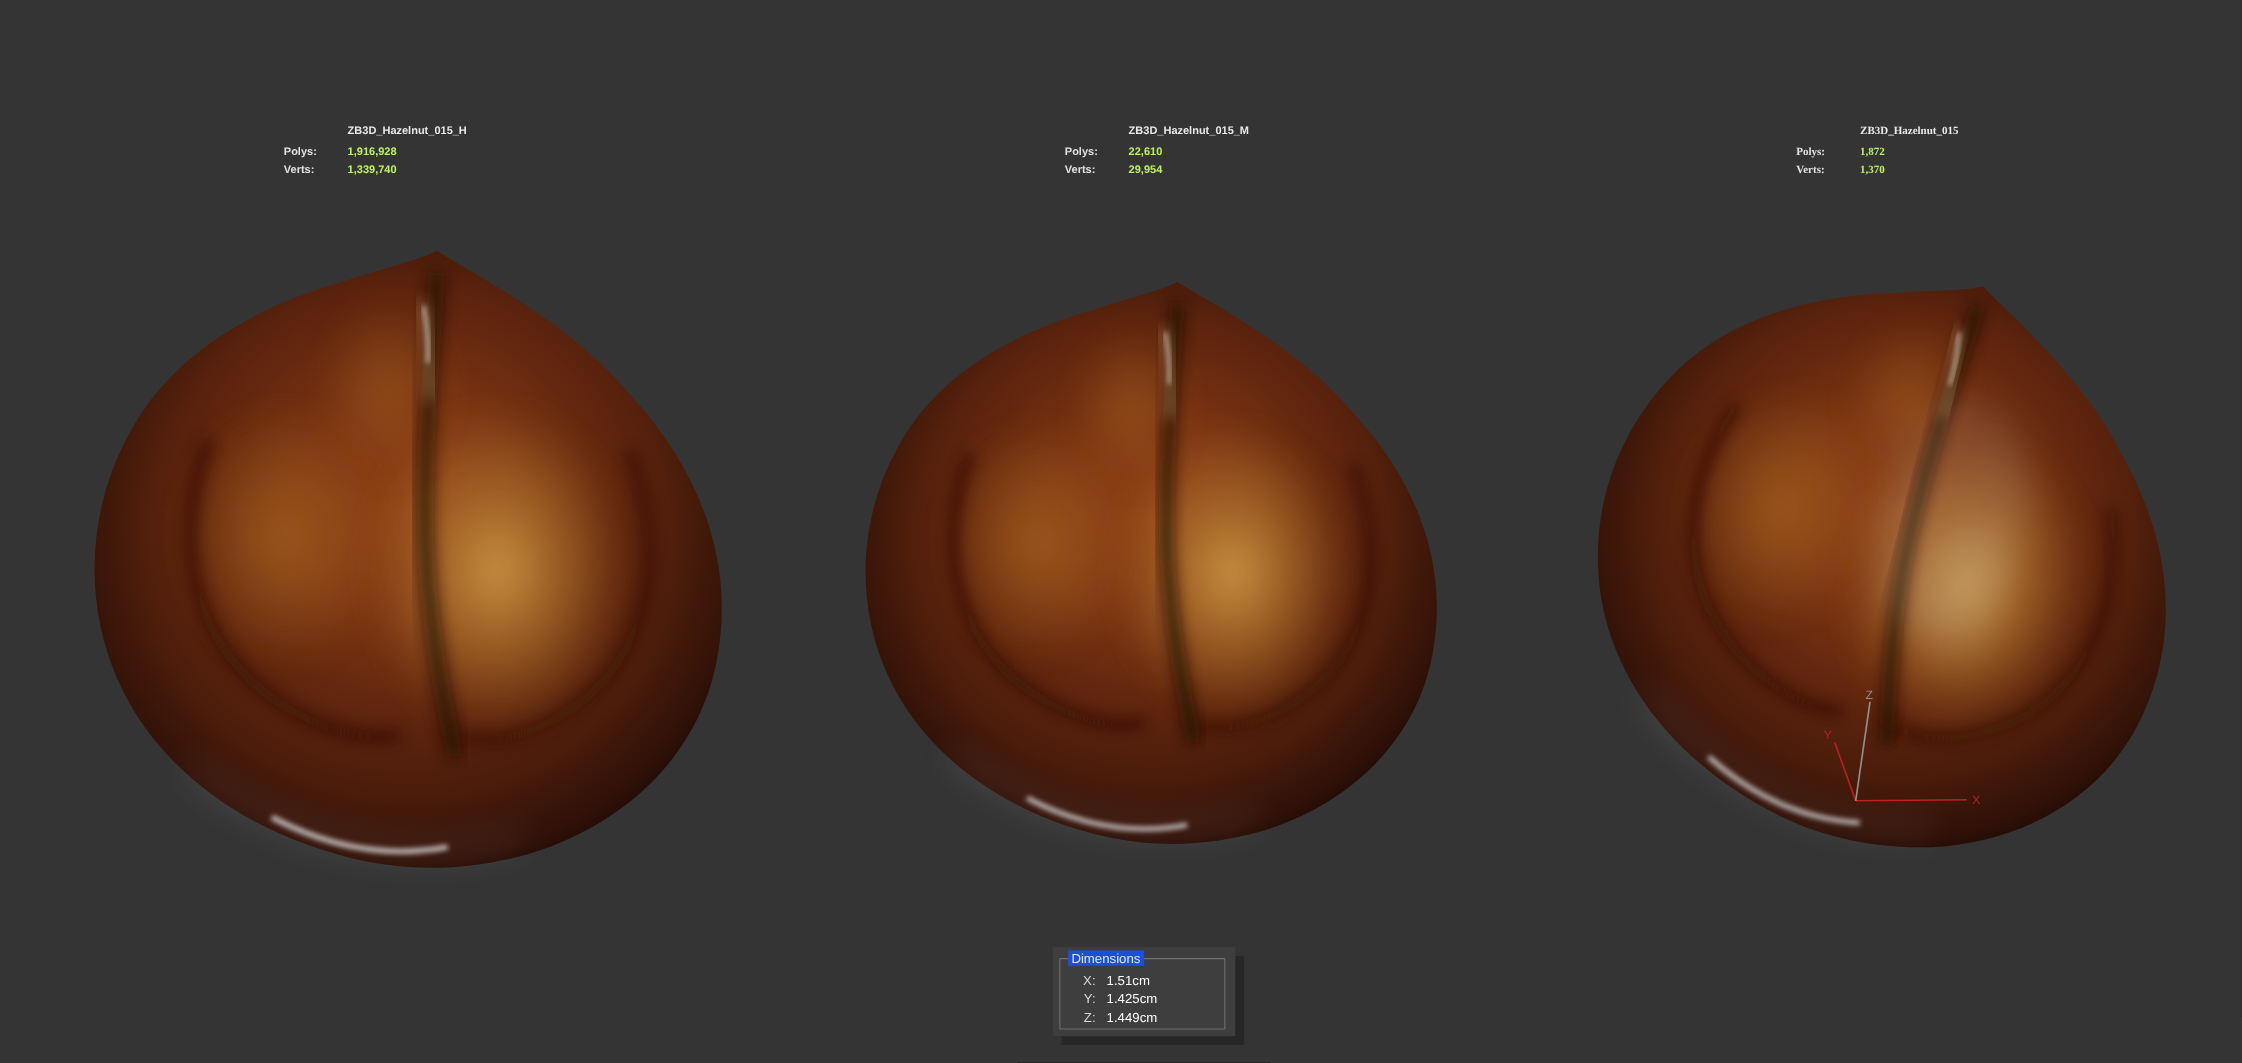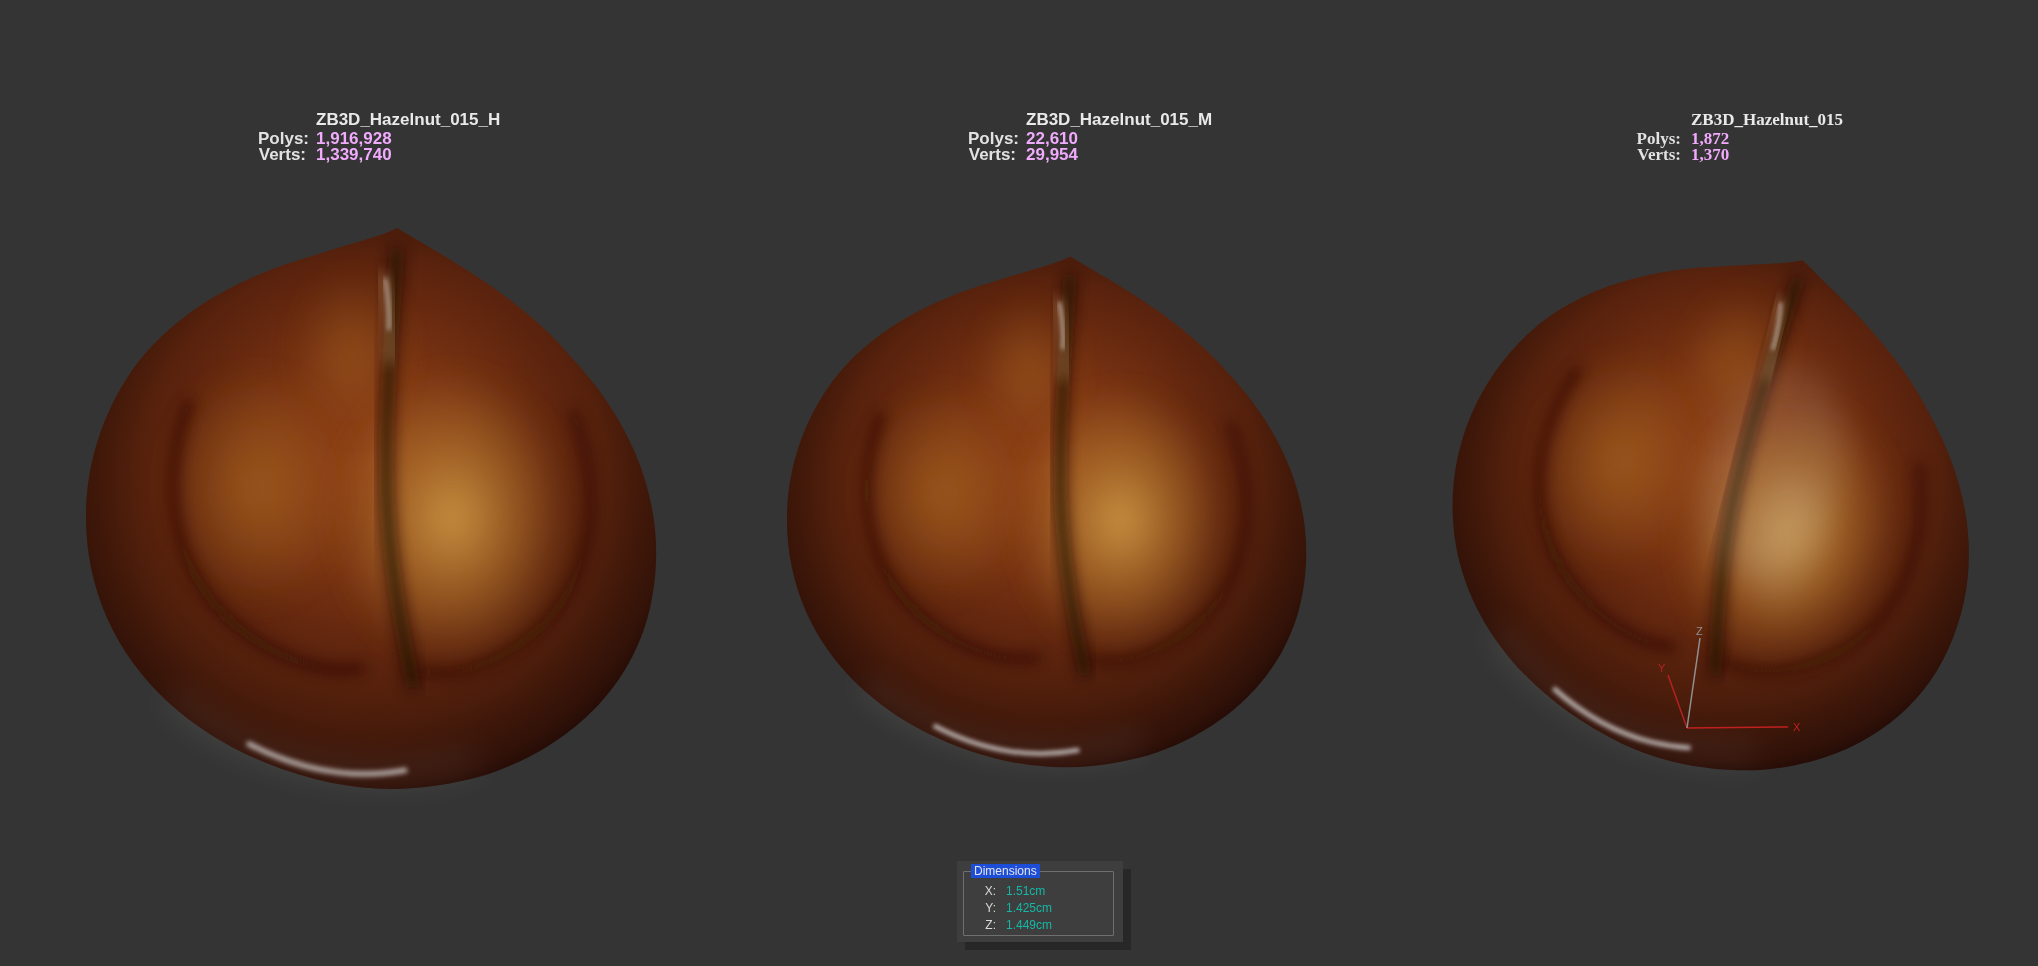--- a/index.html
+++ b/index.html
@@ -9,29 +9,29 @@
     height: 966px;
     background: #343434;
     overflow: hidden;
     font-family: "Liberation Sans", sans-serif;
   }
 
   
   .model-info {
     position: absolute;
     color: #e9e9e9;
-    font-size: 17px;
+    font-size: 10px;
     font-weight: bold;
     line-height: 16px;
     white-space: nowrap;
   }
   .mi-title { margin-left: 58px; margin-bottom: 3px; }
   .mi-row { display: flex; }
-  .mi-label { width: 48px; text-align: right; margin-right: 10px; color: #e2e2e2; }
-  .mi-value { text-align: right; color: #f0abfc; }
+  .mi-label { width: 48px; margin-right: 10px; color: #e2e2e2; }
+  .mi-value { text-align: right; color: #bef264; }
 
   
   .nut { position: absolute; }
 
   
   .dim-panel {
     position: absolute;
     left: 957px; top: 861px;
     width: 166px; height: 81px;
     background: #3e3e3e;
@@ -48,21 +48,21 @@
     position: absolute;
     top: -8px; left: 7px;
     background: #1d4ed8;
     padding: 0 3px;
     color: #e6e6e6;
     line-height: 14px;
   }
   .dim-rows { position: absolute; top: 11px; left: 0; right: 0; }
   .dim-row { display: flex; line-height: 17px; margin-left: 16px; }
   .dim-row-label { width: 16px; text-align: right; margin-right: 10px; color: #d9d9d9; }
-  .dim-row-value { color: #14b8a6; }
+  .dim-row-value { color: #ffffff; }
 
   
   .gizmo { position: absolute; left: 1650px; top: 622px; }
   .gizmo text { font-family: "Liberation Sans", sans-serif; font-size: 11px; }
 </style>
 </head>
 <body>
 
 <div class="stage" style="background: rgb(52, 52, 52);">
 

